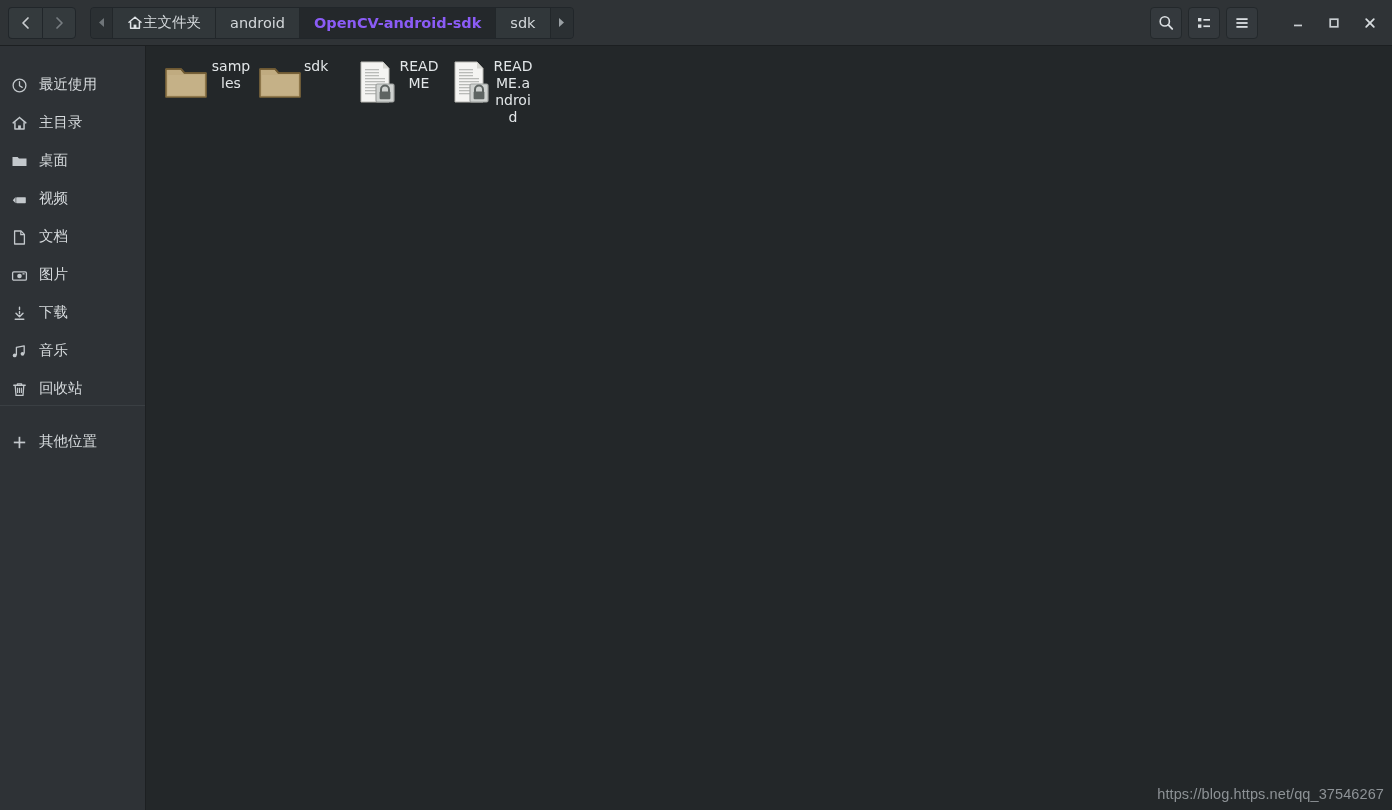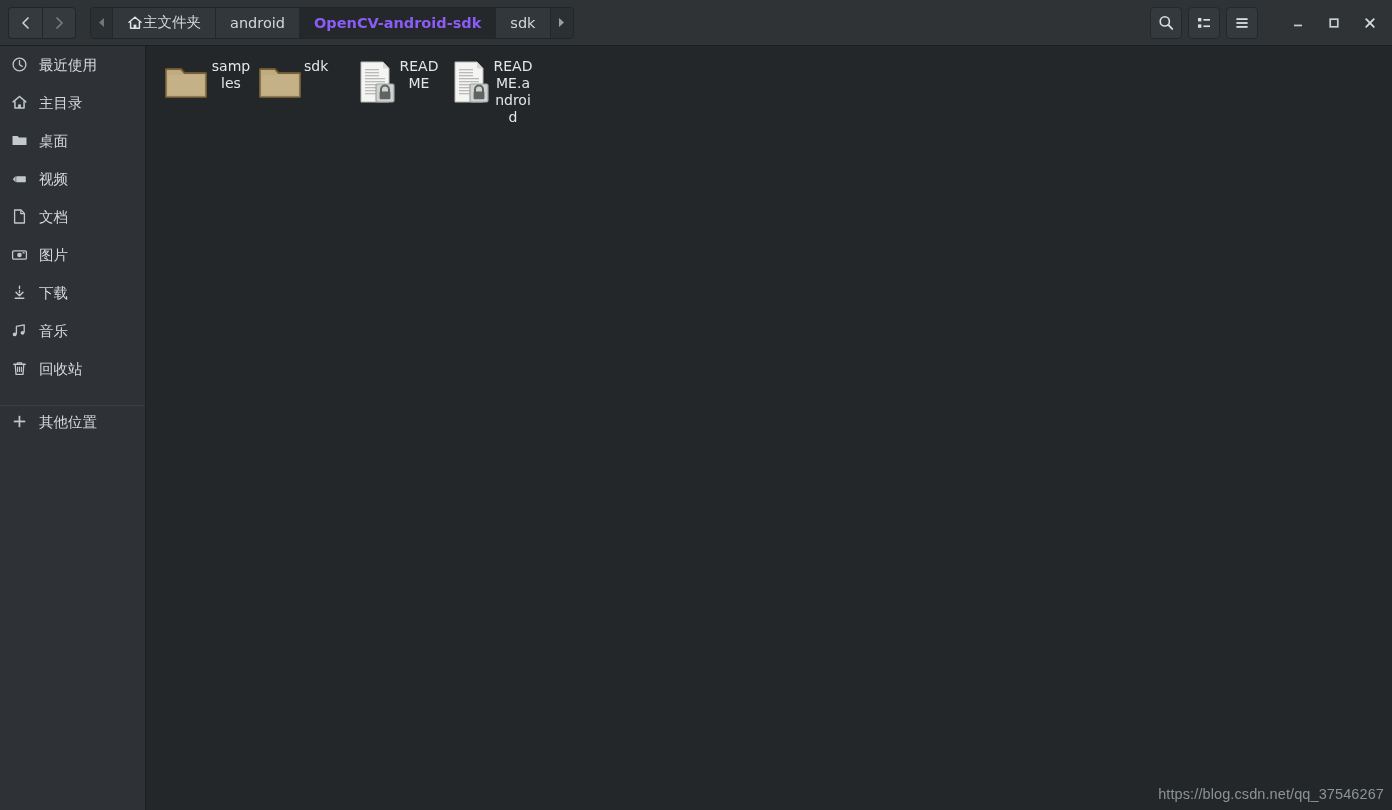--- a/index.html
+++ b/index.html
@@ -144,21 +144,21 @@
     min-width: 146px;
     background: #2e3236;
     border-right: 1px solid #1d2022;
     padding-top: 10px;
     display: flex;
     flex-direction: column;
   }
   .side-item {
     height: 38px;
     display: flex;
-    align-items: flex-start;
+    align-items: flex-end;
     gap: 11px;
     padding: 0 8px 0 11px;
     color: #d6dadd;
     font-size: 14.5px;
     cursor: default;
   }
   .side-ico {
     width: 17px;
     height: 17px;
     display: flex;
@@ -505,17 +505,17 @@
               <rect x="26" y="26" width="18" height="18" rx="1.5" fill="#cfd2d0" stroke="#9ea19f" stroke-width="1.2"></rect>
               <path d="M31 34 V31.5 a4 4 0 0 1 8 0 V34" fill="none" stroke="#5e6462" stroke-width="2"></path>
               <rect x="29.6" y="33.6" width="10.8" height="7.6" rx="1" fill="#5e6462"></rect>
             </svg>
           </span>
           <span class="file-label">README.android</span>
         </div>
 
       </div>
 
-      <div class="watermark">https://blog.csdn.net/qq_37546267</div>
+      <div class="watermark">https://blog.https.net/qq_37546267</div>
     </div>
 
   </div>
 </div>
 
 </body></html>

